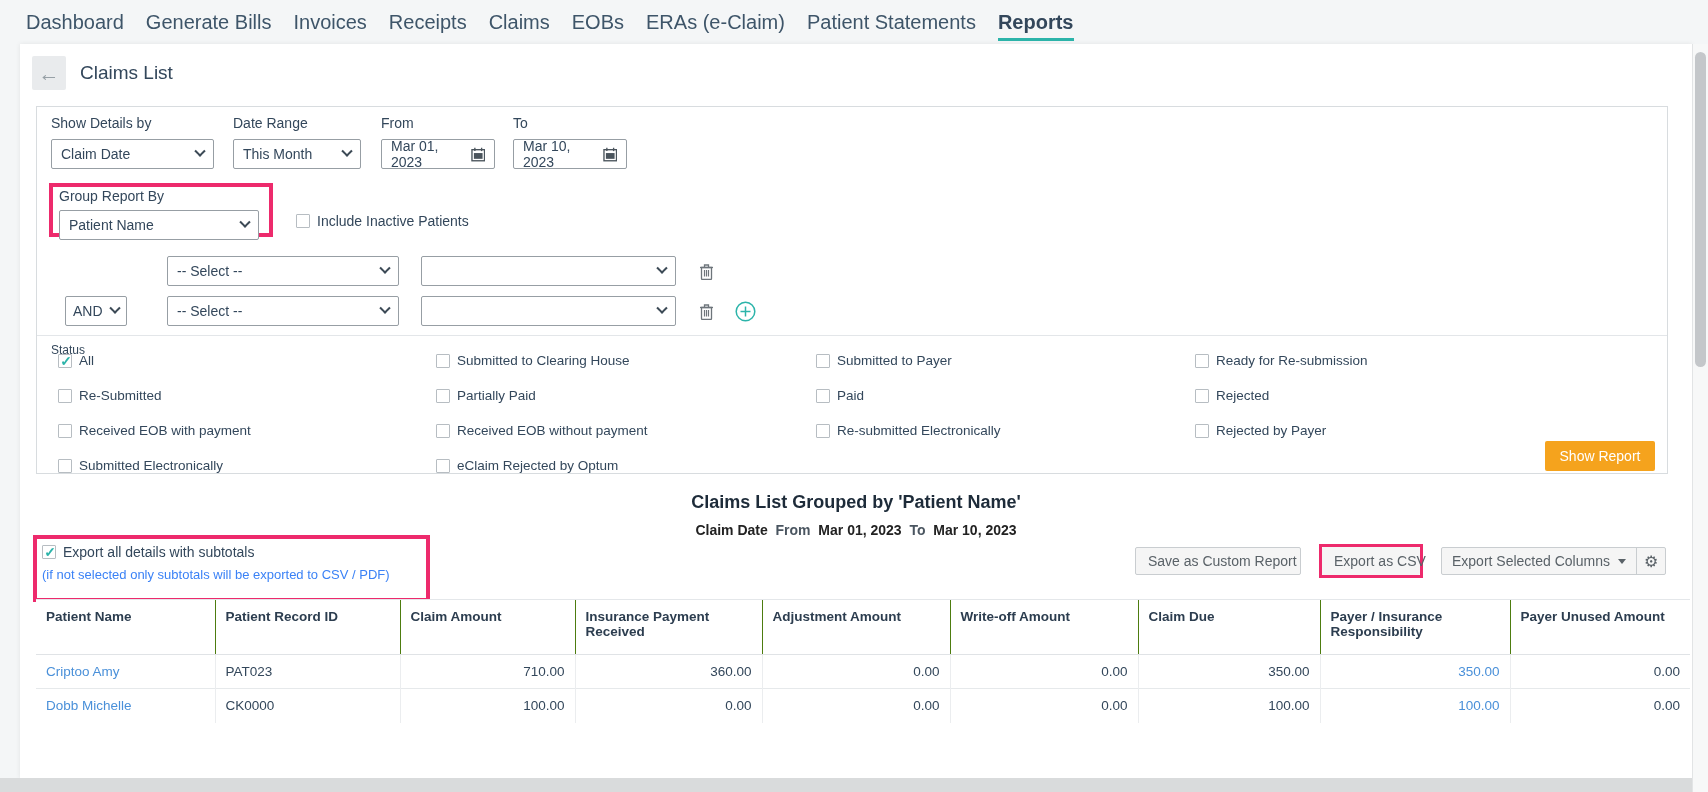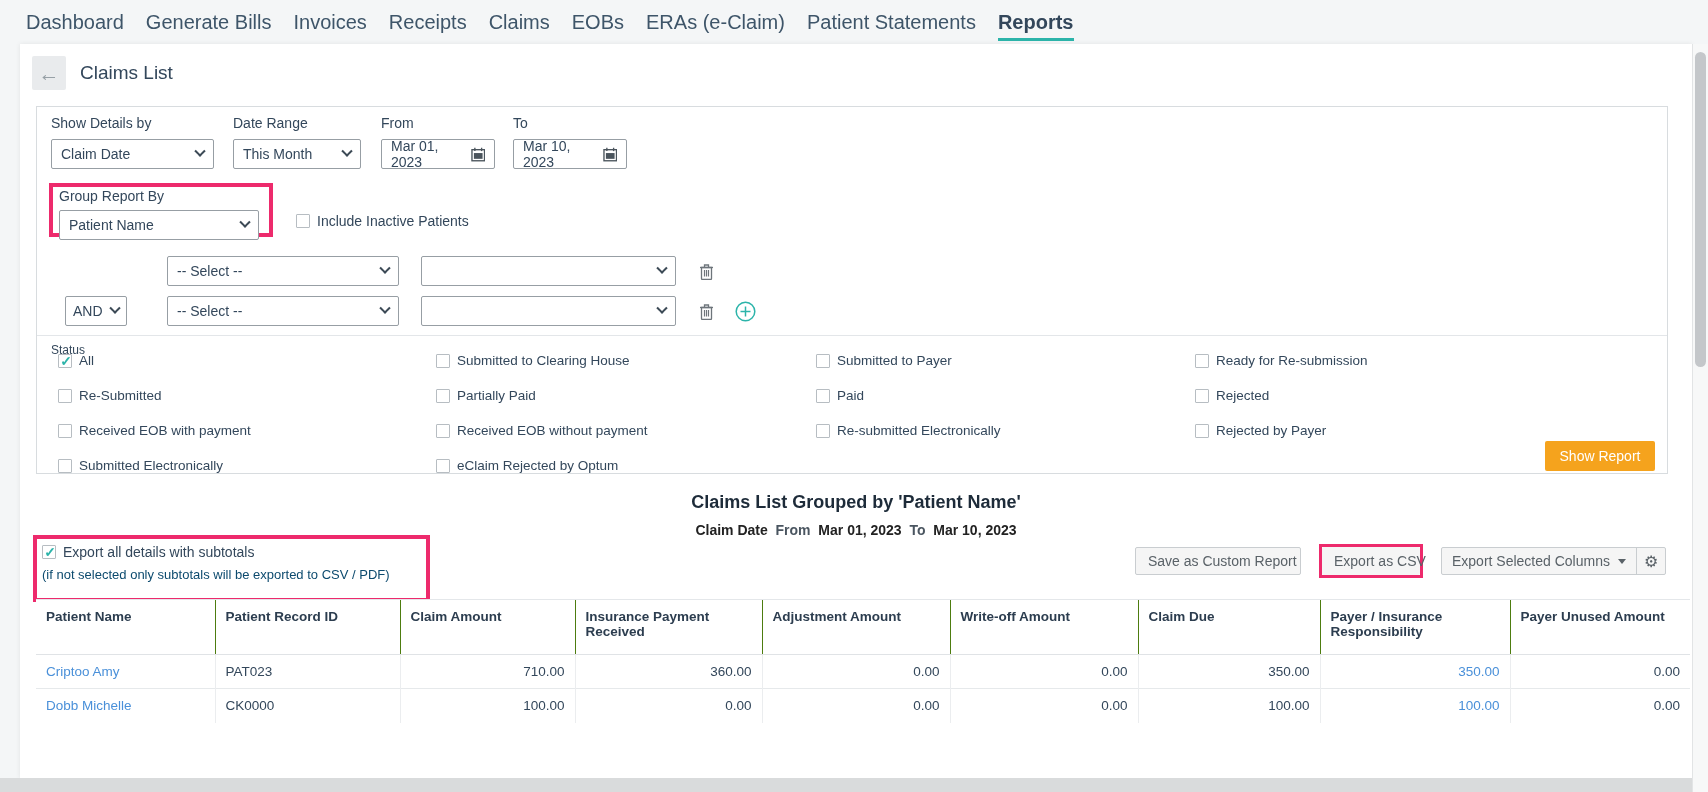--- a/index.html
+++ b/index.html
@@ -53,21 +53,21 @@
 
   .show-report { position:absolute; right:12px; top:334px; width:110px; height:30px; background:#f5a31d; border:none; border-radius:2px; color:#fff; font-size:14px; font-family:"Liberation Sans", sans-serif; cursor:pointer; }
 
   
   .report-title { position:absolute; left:0; width:100%; top:448px; text-align:center; font-size:18px; font-weight:bold; color:#1d2b39; }
   .report-subtitle { position:absolute; left:0; width:100%; top:478px; text-align:center; font-size:14px; color:#222; }
   .report-subtitle .b { font-weight:bold; }
   .report-subtitle .m { color:#4a5560; font-weight:600; }
 
   .export-box { position:absolute; left:13px; top:491px; width:397px; height:67px; border:4px solid #ed2a6c; padding:5px 1px 0 5px; background:#fff; }
-  .export-note { margin-top:7px; font-size:13px; color:#0c4a6e; }
+  .export-note { margin-top:7px; font-size:13px; color:#3b82f6; }
   .export-box .cb-label { font-size:14px; }
 
   .actions { position:absolute; top:503px; height:28px; }
   .btn { height:28px; background:#f5f5f5; border:1px solid #c9cdd0; border-radius:2px; color:#5a6268; font-size:14px; font-family:"Liberation Sans", sans-serif; padding:0 12px; cursor:pointer; white-space:nowrap; }
   .csv-wrap { position:absolute; left:1299px; top:-3px; border:3px solid #ed2a6c; }
   .btn-group { position:absolute; left:1421px; top:0; display:flex; align-items:center; height:28px; background:#f5f5f5; border:1px solid #c9cdd0; border-radius:2px; color:#5a6268; font-size:14px; }
   .btn-group .seg { padding:0 10px; display:flex; align-items:center; gap:8px; cursor:pointer; height:100%; }
   .caret { width:0; height:0; border-left:4px solid transparent; border-right:4px solid transparent; border-top:5px solid #5a6268; }
   .vsep { width:1px; height:26px; background:#c9cdd0; }
   .gear { font-size:16px; color:#5a6268; padding:0 7px; cursor:pointer; }

